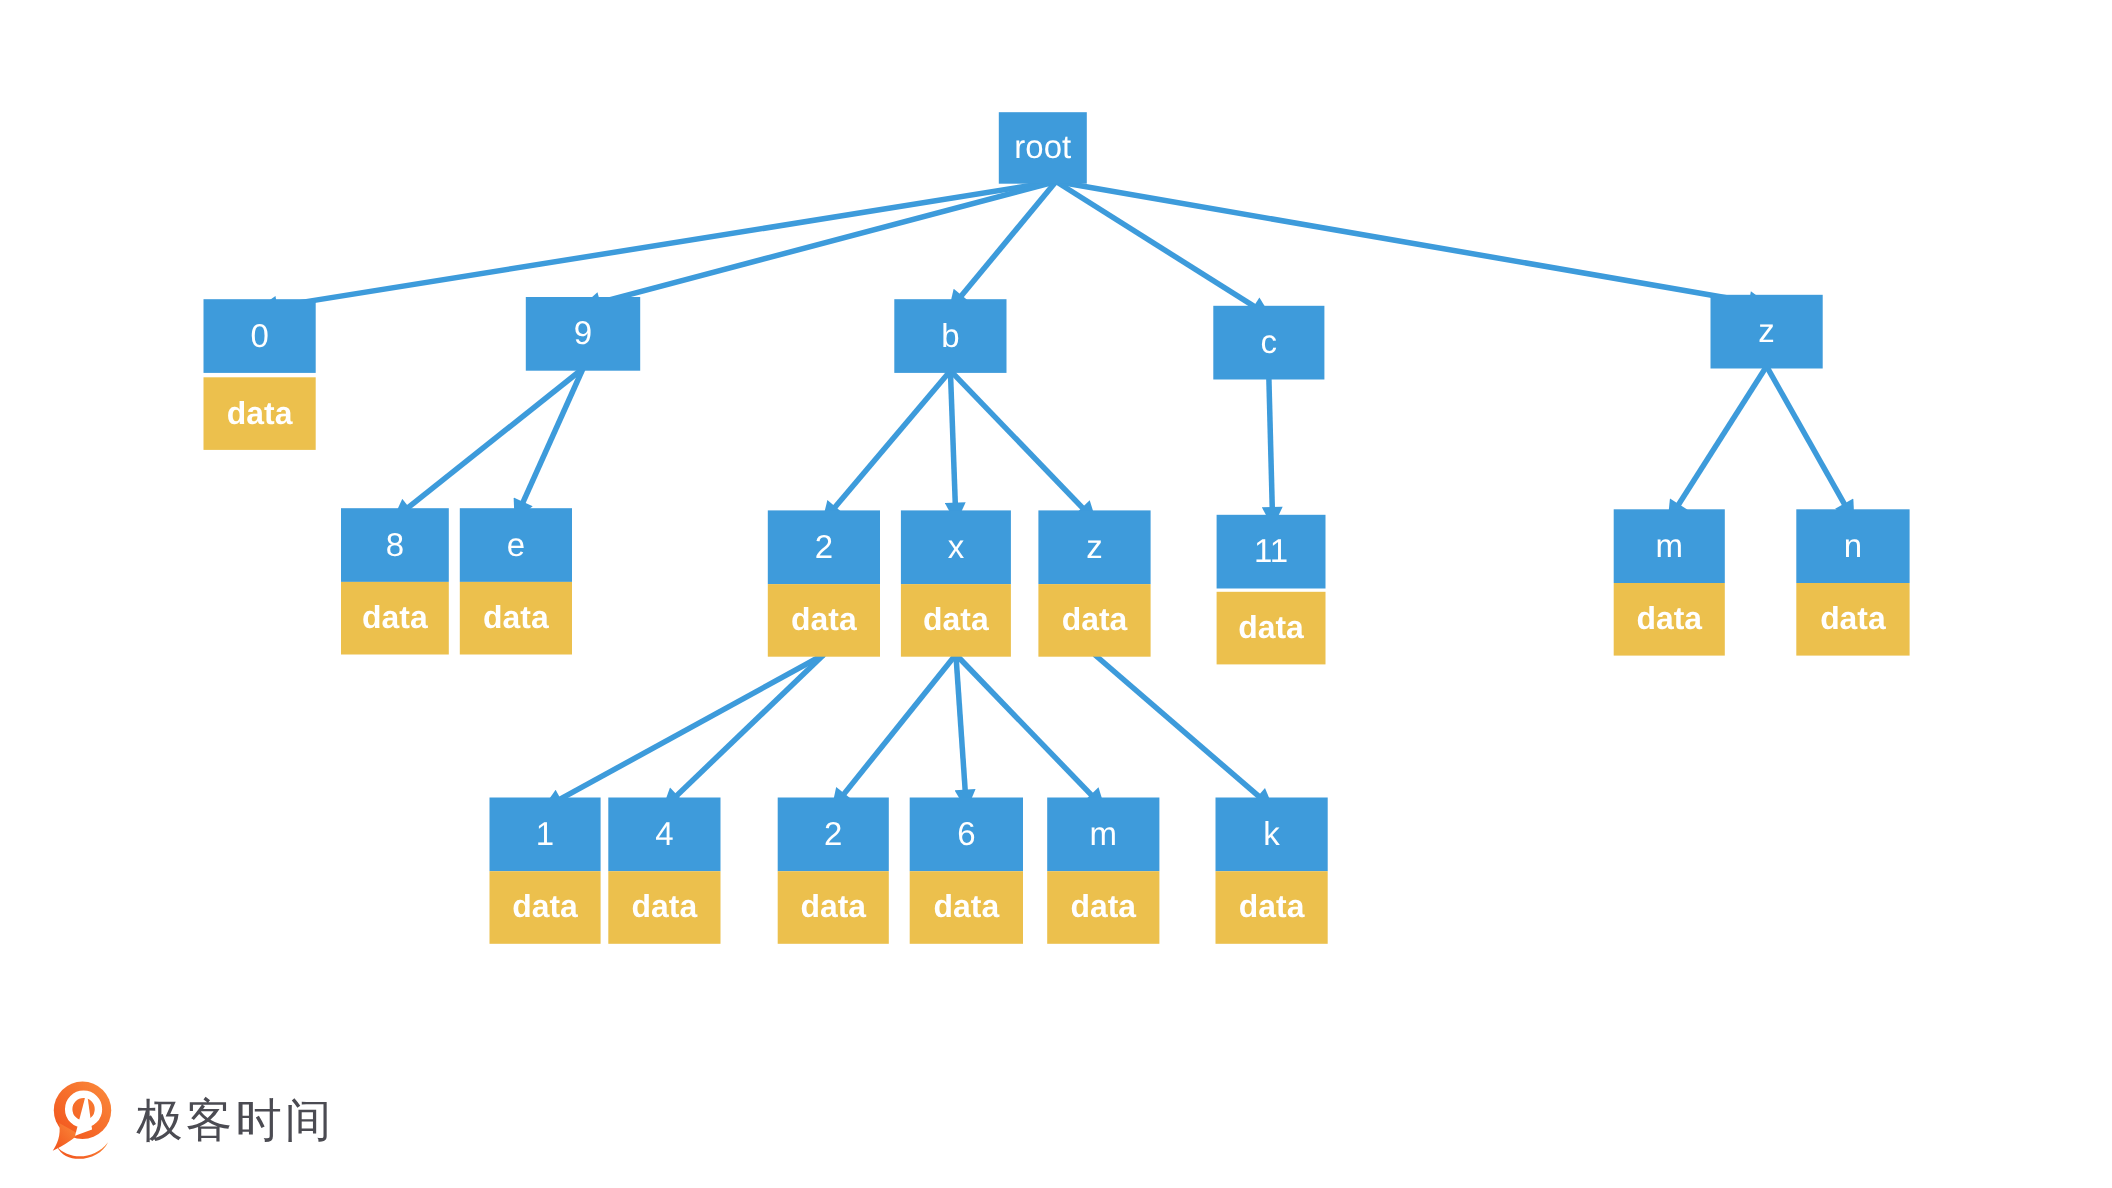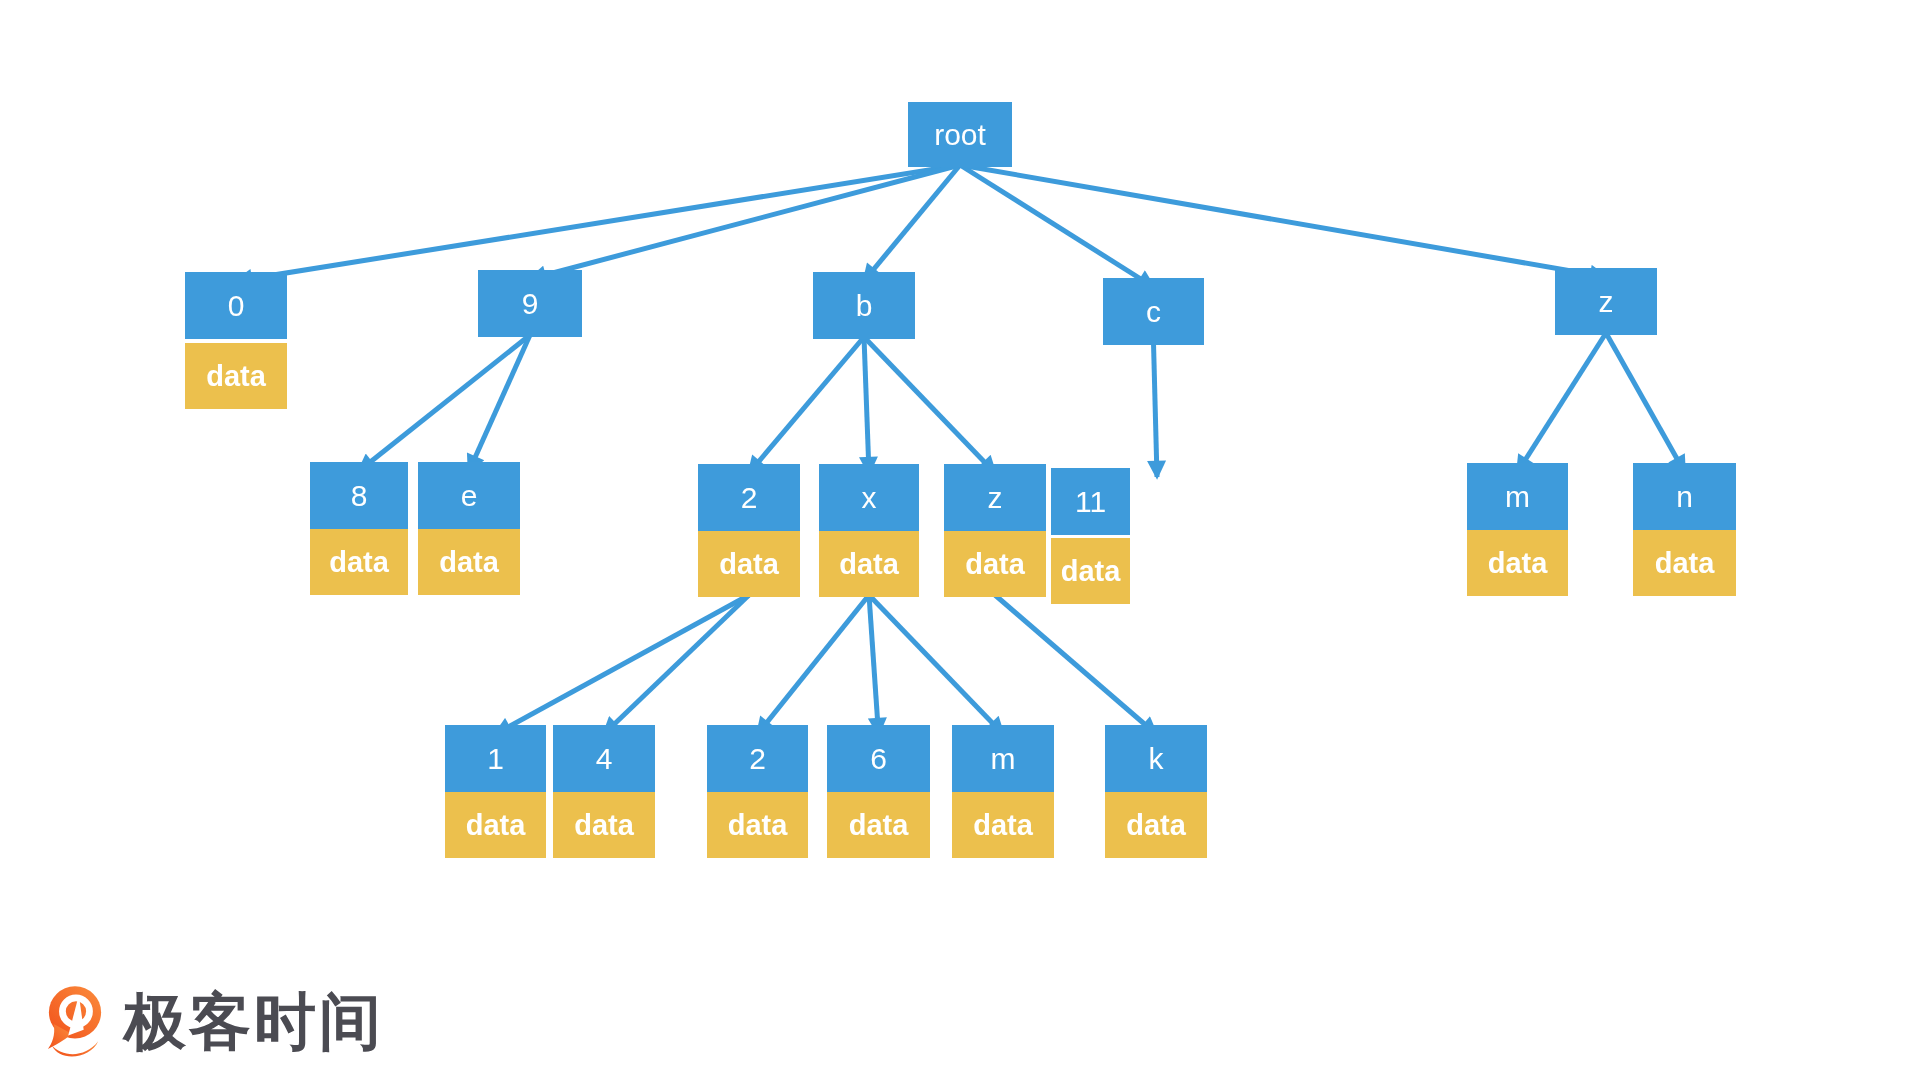--- a/index.html
+++ b/index.html
@@ -42,24 +42,24 @@
   .logo {
     position: absolute;
     left: 46px;
     top: 980px;
     display: flex;
     align-items: center;
     gap: 20px;
   }
   .logo-icon { width: 58px; height: 78px; }
   .logo-text {
-    font-size: 62px;
+    font-size: 42px;
     letter-spacing: 3px;
     color: var(--logo-text, #4b4b52);
-    font-weight: 700;
+    font-weight: 400;
   }
 </style>
 </head>
 <body>
 
 <div class="canvas">
 
   <svg id="edge-layer">
     <defs>
       <marker id="arrowhead" viewBox="0 0 10 10" refX="8.5" refY="5" markerWidth="21" markerHeight="19" markerUnits="userSpaceOnUse" orient="auto">
@@ -80,21 +80,21 @@
       <line x1="1606" y1="333" x2="1517.5" y2="472" stroke="#3d9bdb" stroke-width="5" marker-end="url(#arrowhead)"></line>
       <line x1="1606" y1="333" x2="1684.5" y2="472" stroke="#3d9bdb" stroke-width="5" marker-end="url(#arrowhead)"></line>
       <line x1="749" y1="595" x2="495.5" y2="734" stroke="#3d9bdb" stroke-width="5" marker-end="url(#arrowhead)"></line>
       <line x1="749" y1="595" x2="604" y2="734" stroke="#3d9bdb" stroke-width="5" marker-end="url(#arrowhead)"></line>
       <line x1="869" y1="595" x2="757.5" y2="734" stroke="#3d9bdb" stroke-width="5" marker-end="url(#arrowhead)"></line>
       <line x1="869" y1="595" x2="878.5" y2="734" stroke="#3d9bdb" stroke-width="5" marker-end="url(#arrowhead)"></line>
       <line x1="869" y1="595" x2="1003" y2="734" stroke="#3d9bdb" stroke-width="5" marker-end="url(#arrowhead)"></line>
       <line x1="995" y1="595" x2="1156" y2="734" stroke="#3d9bdb" stroke-width="5" marker-end="url(#arrowhead)"></line>
     </svg>
 
-  <div class="tree-node" style="left:908px;top:102px;width:104px">
+  <div class="tree-node" style="left:908px;top:102px;width:80px">
     <div class="node-key" style="height:65px">root</div>
   </div>
 
   <div class="tree-node" style="left:185px;top:272px;width:102px">
     <div class="node-key">0</div>
     <div class="node-data" style="margin-top:4px">data</div>
   </div>
   <div class="tree-node" style="left:478px;top:270px;width:104px">
     <div class="node-key">9</div>
   </div>
@@ -121,21 +121,21 @@
     <div class="node-data">data</div>
   </div>
   <div class="tree-node" style="left:819px;top:464px;width:100px">
     <div class="node-key">x</div>
     <div class="node-data">data</div>
   </div>
   <div class="tree-node" style="left:944px;top:464px;width:102px">
     <div class="node-key">z</div>
     <div class="node-data">data</div>
   </div>
-  <div class="tree-node" style="left:1051px;top:468px;width:79px">
+  <div class="tree-node" style="left:1106px;top:468px;width:99px">
     <div class="node-key">11</div>
     <div class="node-data" style="margin-top:3px">data</div>
   </div>
   <div class="tree-node" style="left:1467px;top:463px;width:101px">
     <div class="node-key">m</div>
     <div class="node-data">data</div>
   </div>
   <div class="tree-node" style="left:1633px;top:463px;width:103px">
     <div class="node-key">n</div>
     <div class="node-data">data</div>

